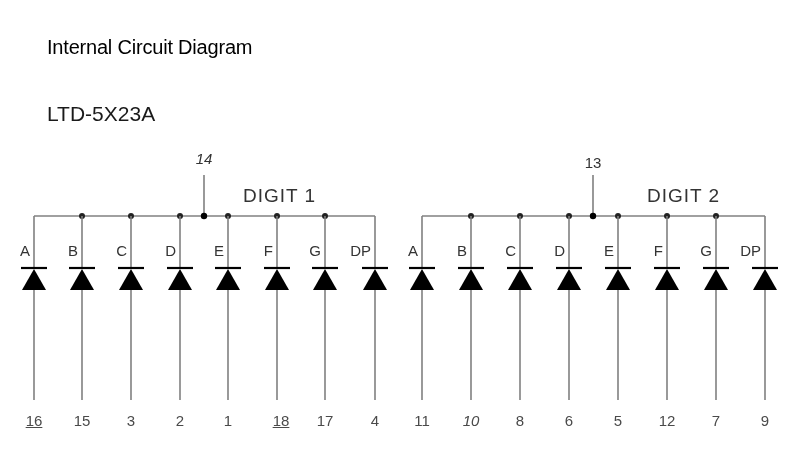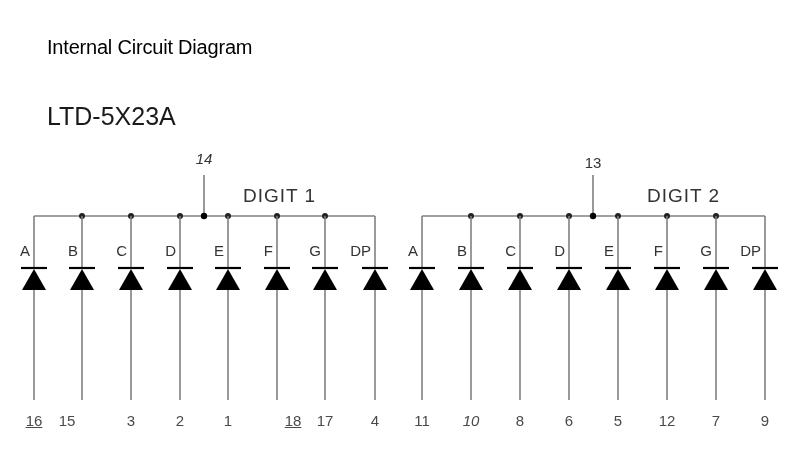--- a/index.html
+++ b/index.html
@@ -21,21 +21,21 @@
     font-size: 20px;
     font-weight: normal;
     color: #000000;
     letter-spacing: -0.2px;
     white-space: nowrap;
   }
   #part-number {
     position: absolute;
     left: 47px;
     top: 102px;
-    font-size: 25px;
+    font-size: 21px;
     font-weight: normal;
     color: #1a1a1a;
     white-space: nowrap;
   }
   .schematic {
     position: absolute;
     left: 0;
     top: 0;
     width: 800px;
     height: 450px;
@@ -165,29 +165,29 @@
       </g>
     </g>
 </svg>
 
 <div id="overlay-labels">
     <div class="com-pin-label" style="left: 174px; top: 150px; width: 60px; font-style: italic;">14</div>
     <div class="digit-title" style="left: 243px; top: 185px;">DIGIT  1</div>
     <div class="seg-label" style="left: -12px; top: 242px; width: 42px;">A</div>
     <div class="pin-label" style="left: 9px; top: 412px; width: 50px; text-decoration: underline;">16</div>
     <div class="seg-label" style="left: 36px; top: 242px; width: 42px;">B</div>
-    <div class="pin-label" style="left: 42px; top: 412px; width: 50px;">15</div>
+    <div class="pin-label" style="left: 57px; top: 412px; width: 50px;">15</div>
     <div class="seg-label" style="left: 85px; top: 242px; width: 42px;">C</div>
     <div class="pin-label" style="left: 106px; top: 412px; width: 50px;">3</div>
     <div class="seg-label" style="left: 134px; top: 242px; width: 42px;">D</div>
     <div class="pin-label" style="left: 155px; top: 412px; width: 50px;">2</div>
     <div class="seg-label" style="left: 182px; top: 242px; width: 42px;">E</div>
     <div class="pin-label" style="left: 203px; top: 412px; width: 50px;">1</div>
     <div class="seg-label" style="left: 231px; top: 242px; width: 42px;">F</div>
-    <div class="pin-label" style="left: 268px; top: 412px; width: 50px; text-decoration: underline;">18</div>
+    <div class="pin-label" style="left: 256px; top: 412px; width: 50px; text-decoration: underline;">18</div>
     <div class="seg-label" style="left: 279px; top: 242px; width: 42px;">G</div>
     <div class="pin-label" style="left: 300px; top: 412px; width: 50px;">17</div>
     <div class="seg-label" style="left: 329px; top: 242px; width: 42px;">DP</div>
     <div class="pin-label" style="left: 350px; top: 412px; width: 50px;">4</div>
     <div class="com-pin-label" style="left: 563px; top: 154px; width: 60px;">13</div>
     <div class="digit-title" style="left: 627px; top: 185px; margin-left: 20px;">DIGIT  2</div>
     <div class="seg-label" style="left: 376px; top: 242px; width: 42px;">A</div>
     <div class="pin-label" style="left: 397px; top: 412px; width: 50px;">11</div>
     <div class="seg-label" style="left: 425px; top: 242px; width: 42px;">B</div>
     <div class="pin-label" style="left: 446px; top: 412px; width: 50px; font-style: italic;">10</div>

